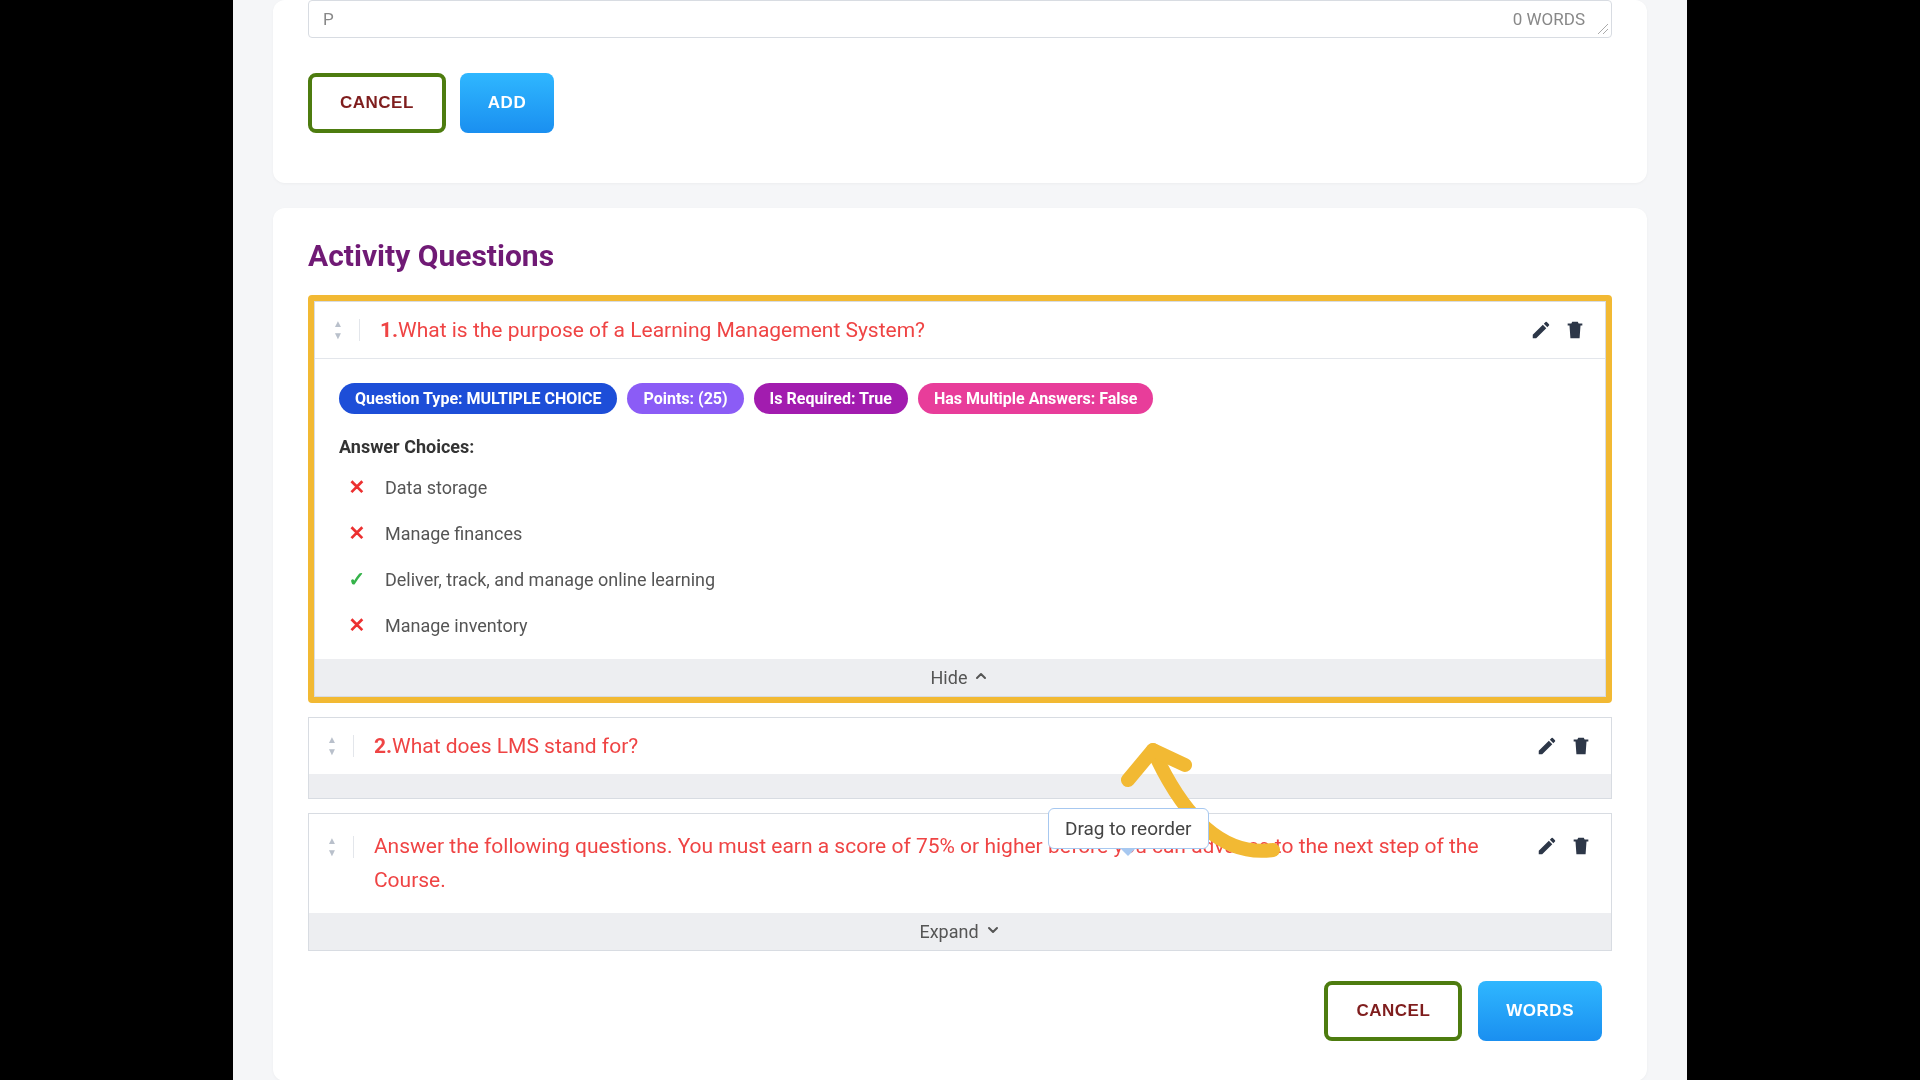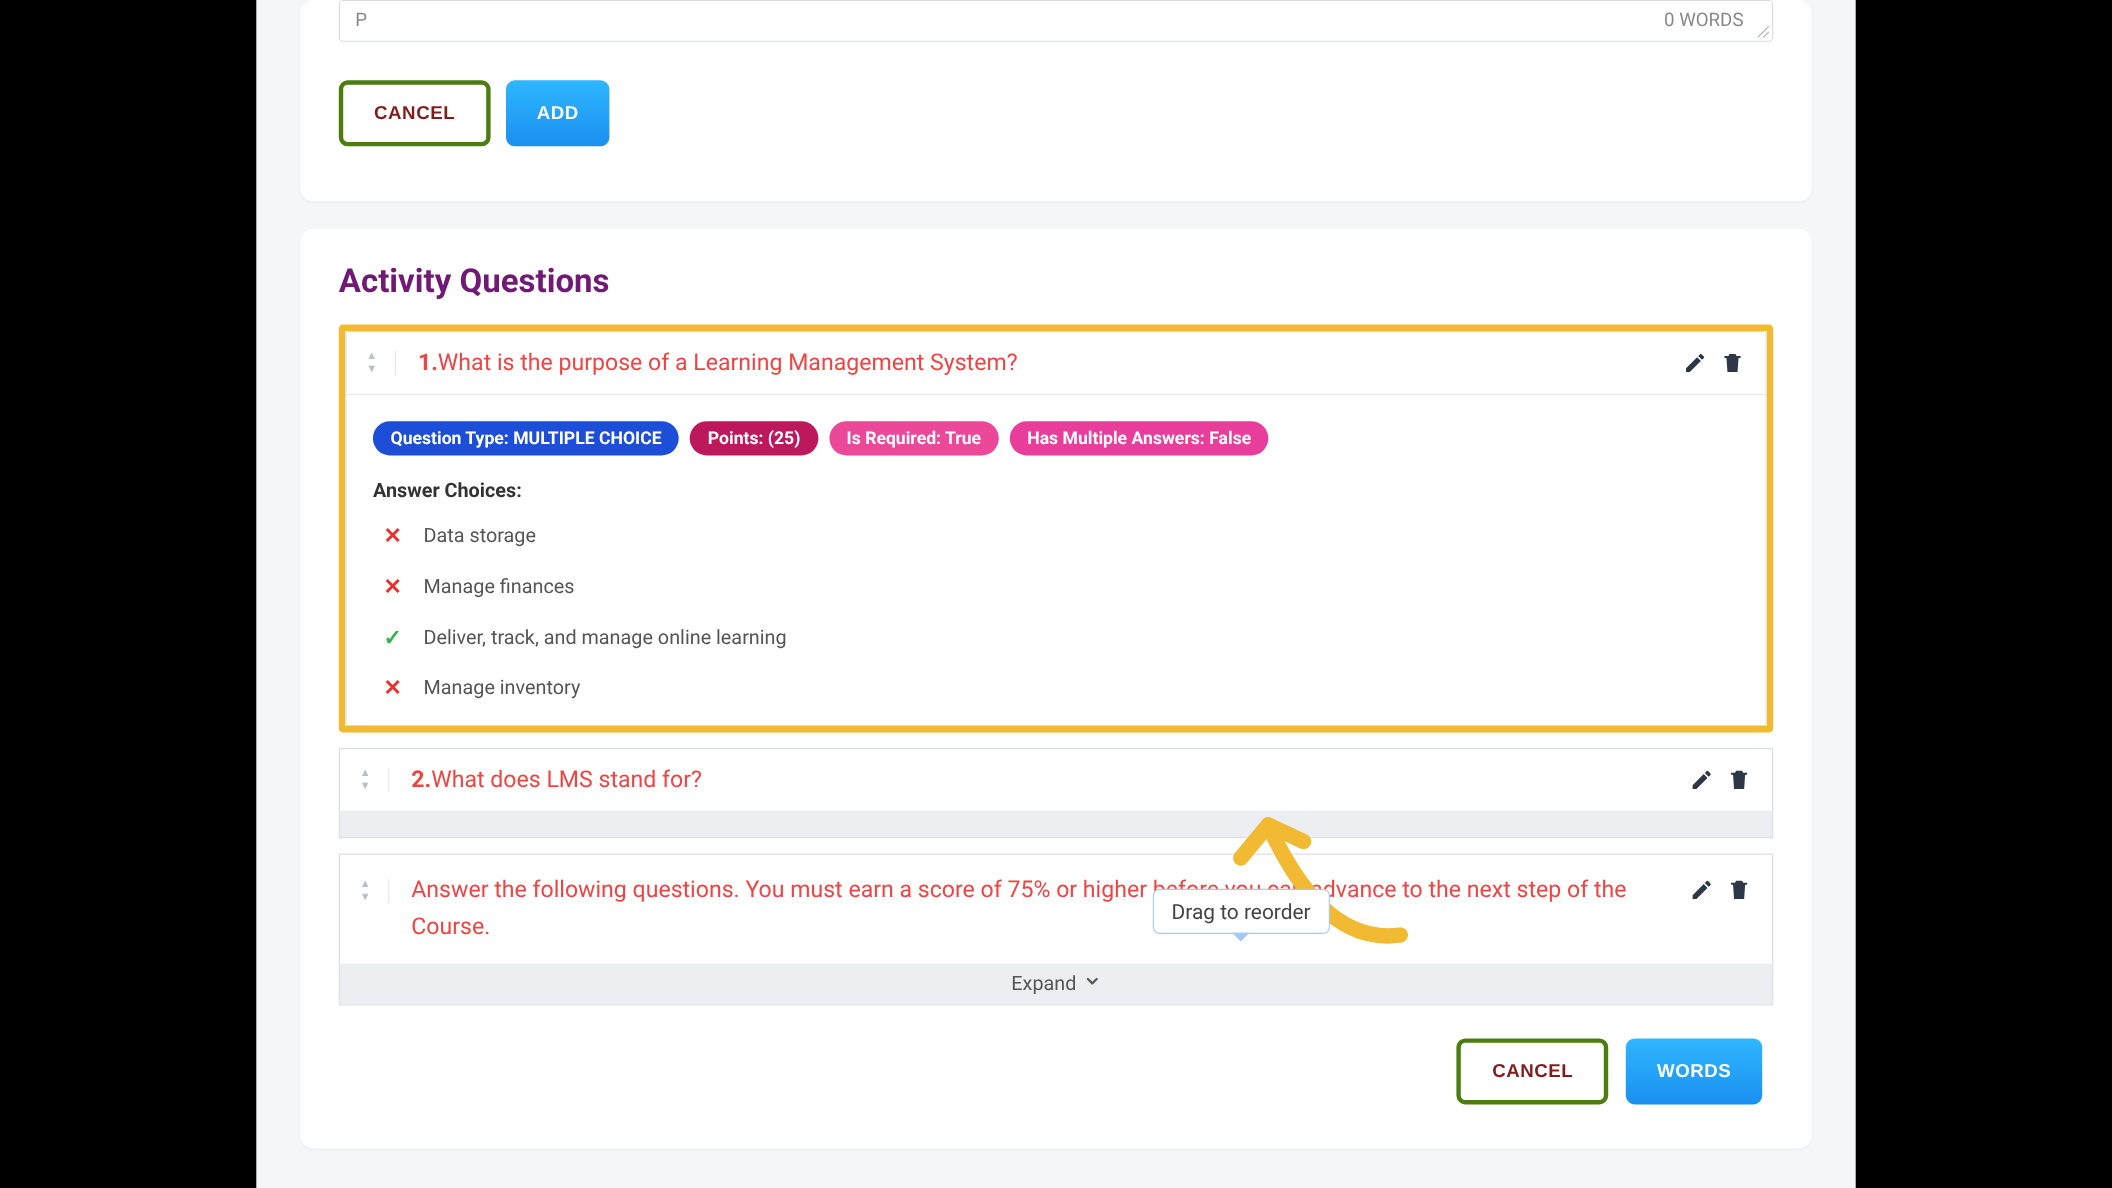--- a/index.html
+++ b/index.html
@@ -112,22 +112,22 @@
 .q-body { border-top: 1px solid #e3e6eb; padding: 24px 24px 0 24px; }
 .badges { display: flex; gap: 10px; flex-wrap: wrap; margin-bottom: 22px; }
 .badge {
   border-radius: 999px;
   padding: 6px 16px;
   font-size: 16px;
   font-weight: 700;
   color: #fff;
 }
 .badge-green { background: #1d4ed8; }
-.badge-blue { background: #be185d; }
-.badge-red { background: #ec4899; }
+.badge-blue { background: #8b5cf6; }
+.badge-red { background: #a21caf; }
 .badge-mag { background: #e83d9a; }
 .answers-heading { font-weight: 700; font-size: 18px; color: #333; margin-bottom: 18px; }
 .answer-list { margin-left: 8px; }
 .answer-item {
   display: flex;
   align-items: center;
   gap: 18px;
   margin-bottom: 22px;
   font-size: 18px;
   color: #555;
@@ -256,20 +256,28 @@
             <div class="answer-item">
               <span class="mark-check">✓</span>
               <span>Deliver, track, and manage online learning</span>
             </div>
             <div class="answer-item">
               <span class="mark-x">✕</span>
               <span>Manage inventory</span>
             </div>
           </div>
         </div>
+        <div class="toggle-bar">
+          <span>Hide</span>
+          <span>
+            <svg width="16" height="16" viewBox="0 0 24 24" fill="none" stroke="#555" stroke-width="3" stroke-linecap="round" stroke-linejoin="round">
+                <polyline points="18 15 12 9 6 15"></polyline>
+              </svg>
+          </span>
+        </div>
       </div>
     </div>
 
     <div class="spacer"></div>
 
     <div class="plain-question-card">
       <div class="question-header">
         <span class="drag-handle">
           <span>▲</span>
             <span>▼</span>

